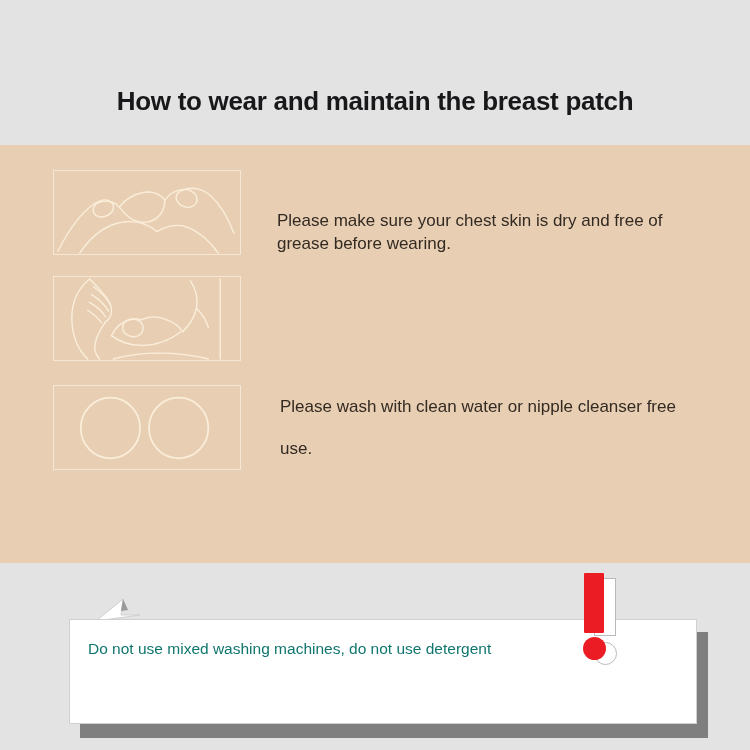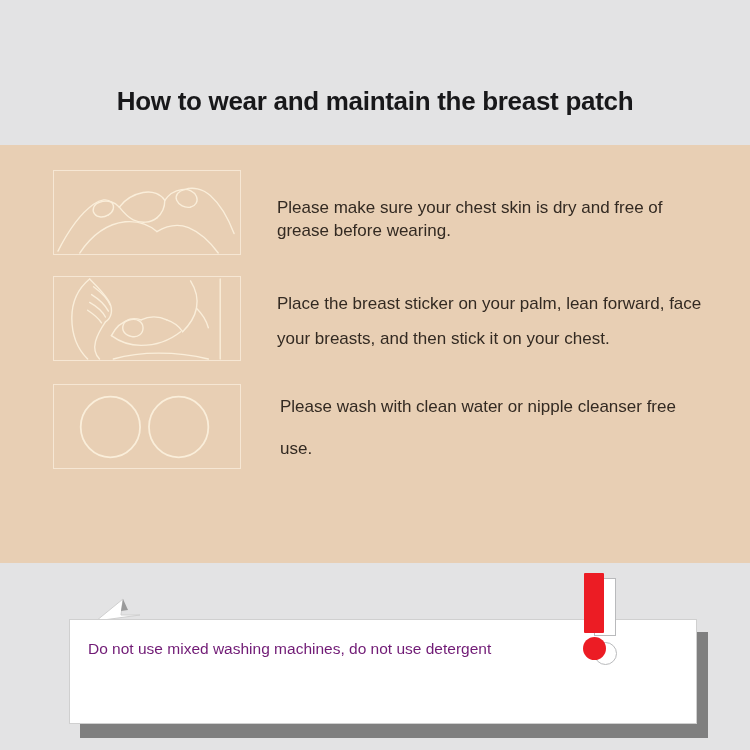--- a/index.html
+++ b/index.html
@@ -48,21 +48,21 @@
     left: 0;
     top: 145px;
     width: 750px;
     height: 418px;
     background: #e8cfb4;
     box-sizing: border-box;
     padding: 25px 0 0 0;
   }
   .step {
     display: flex;
-    align-items: center;
+    align-items: flex-end;
     padding-left: 53px;
     padding-right: 40px;
   }
   .step-1 { margin-bottom: 21px; }
   .step-2 { margin-bottom: 21px; }
 
   .thumb {
     flex: 0 0 auto;
     width: 188px;
     height: 85px;
@@ -179,21 +179,21 @@
     width: 46px;
     height: 24px;
   }
   .callout-body {
     position: absolute;
     left: 88px;
     top: 638px;
     width: 530px;
   }
   .callout-line {
-    color: #701a75;
+    color: #0f766e;
     font-size: 15.5px;
     line-height: 21px;
   }
   .callout-line.first { margin-bottom: 14px; }
 </style>
 </head>
 <body>
 
 <div class="page">
 
@@ -239,21 +239,20 @@
             <path d="M88 44 C 96 40, 106 40, 114 44"></path>
             <path d="M58 60 C 66 66, 76 70, 88 70 C 104 70, 118 64, 128 56"></path>
             <path d="M114 44 C 120 46, 126 50, 130 56"></path>
             <path d="M130 56 C 136 50, 142 42, 144 32 C 146 22, 143 12, 138 4"></path>
             <path d="M144 32 C 150 38, 154 44, 156 52"></path>
             <path d="M60 84 C 74 80, 90 78, 106 78 C 126 78, 144 81, 156 84"></path>
             <path d="M168 2 C 168 28, 168 56, 168 84"></path>
           </g>
         </svg>
       </div>
-      <div class="step-text loose">Place the breast sticker on your palm, lean forward, face your breasts, and then stick it on your chest.</div>
     </div>
 
     <div class="step step-3">
       <div class="thumb">
         <svg viewBox="0 0 188 85" preserveAspectRatio="none" aria-hidden="true">
           <g fill="none" stroke="#faeeda" stroke-width="1.8">
             <ellipse cx="57" cy="43" rx="30" ry="31"></ellipse>
             <ellipse cx="126" cy="43" rx="30" ry="31"></ellipse>
           </g>
         </svg>

